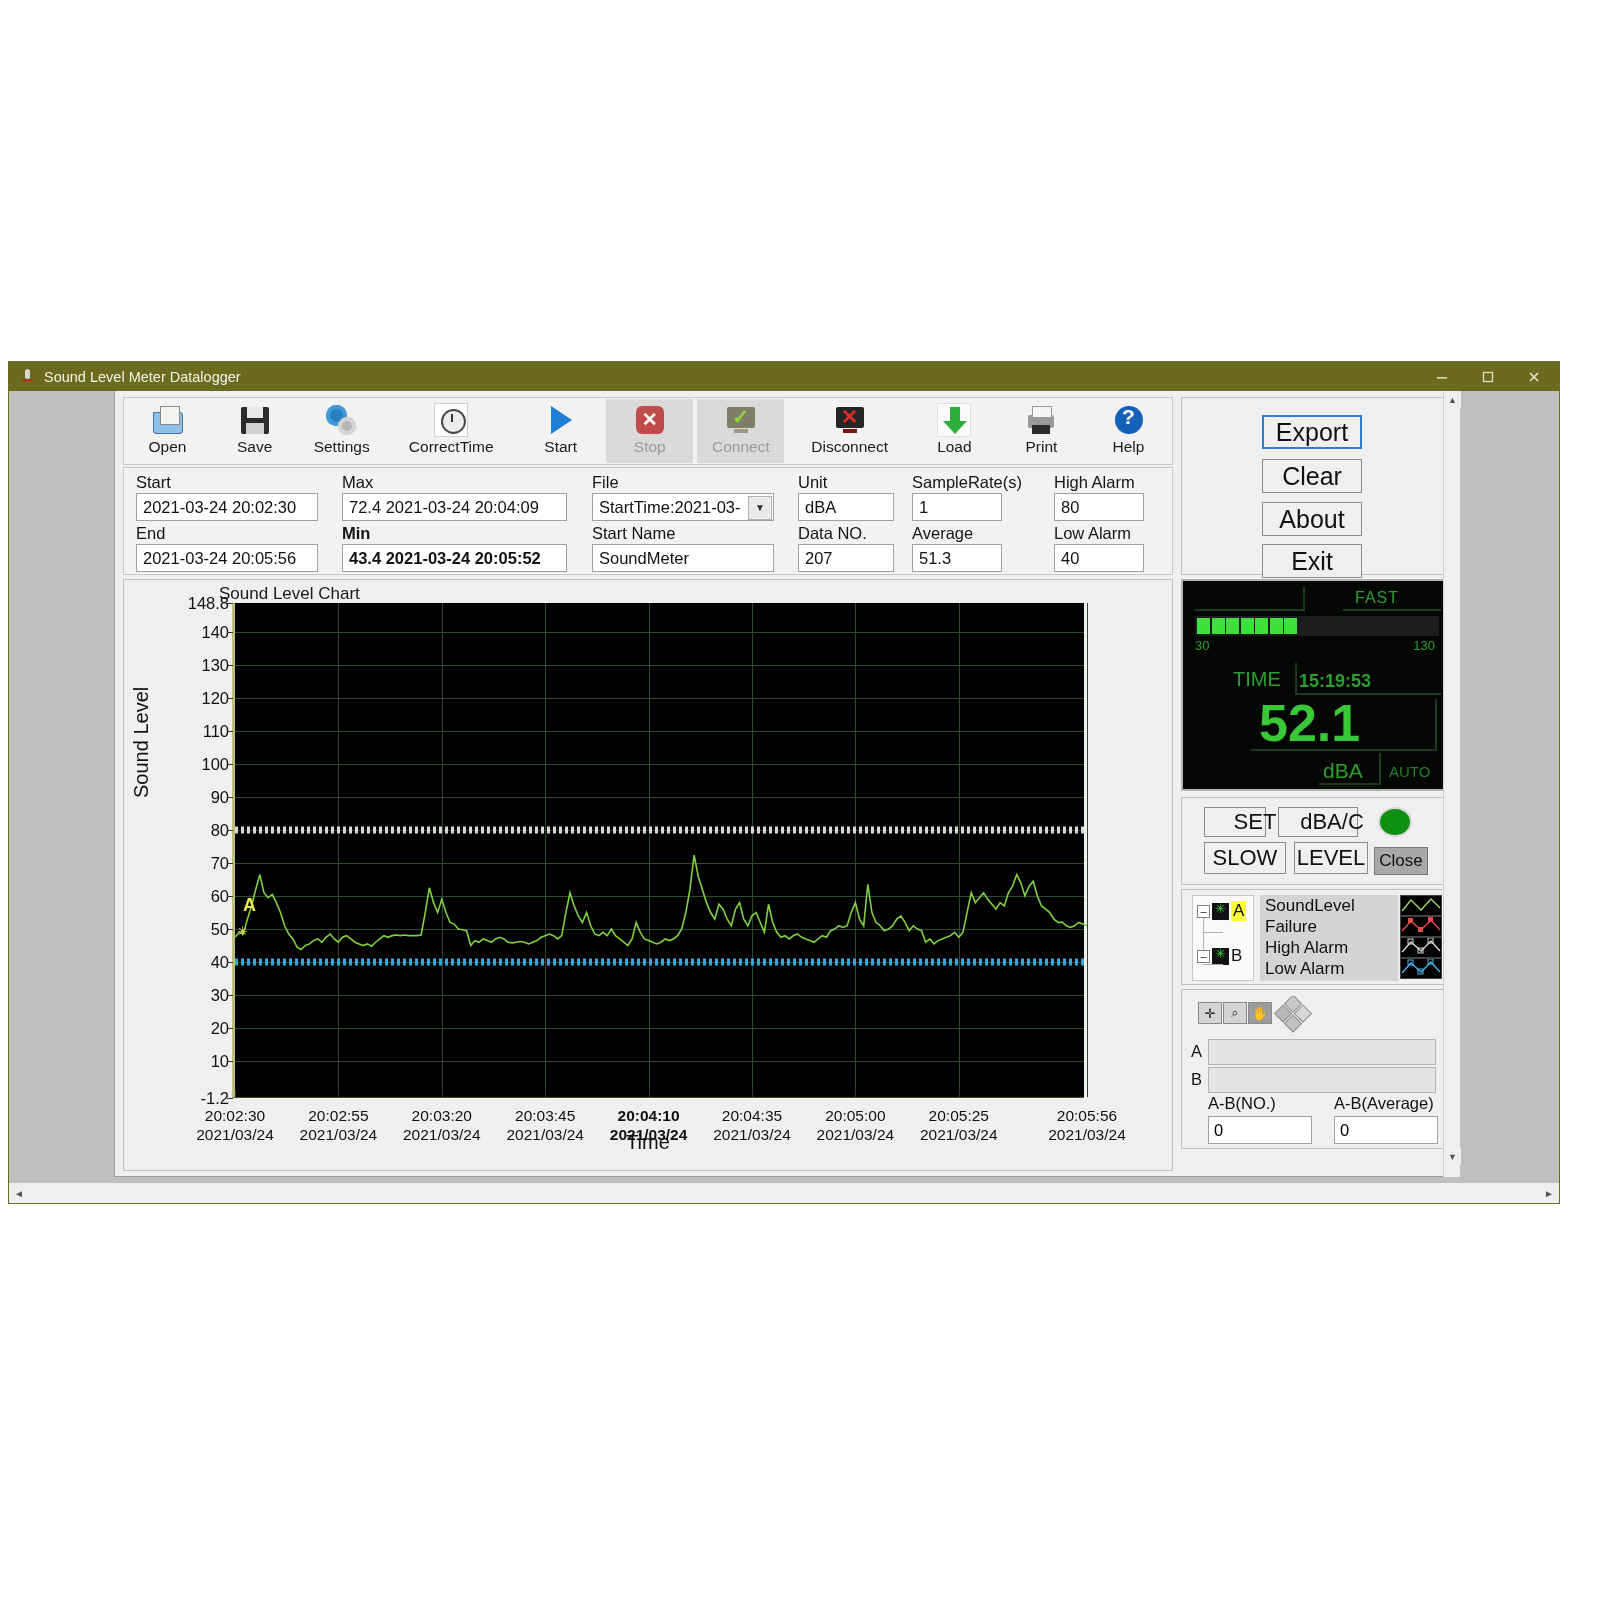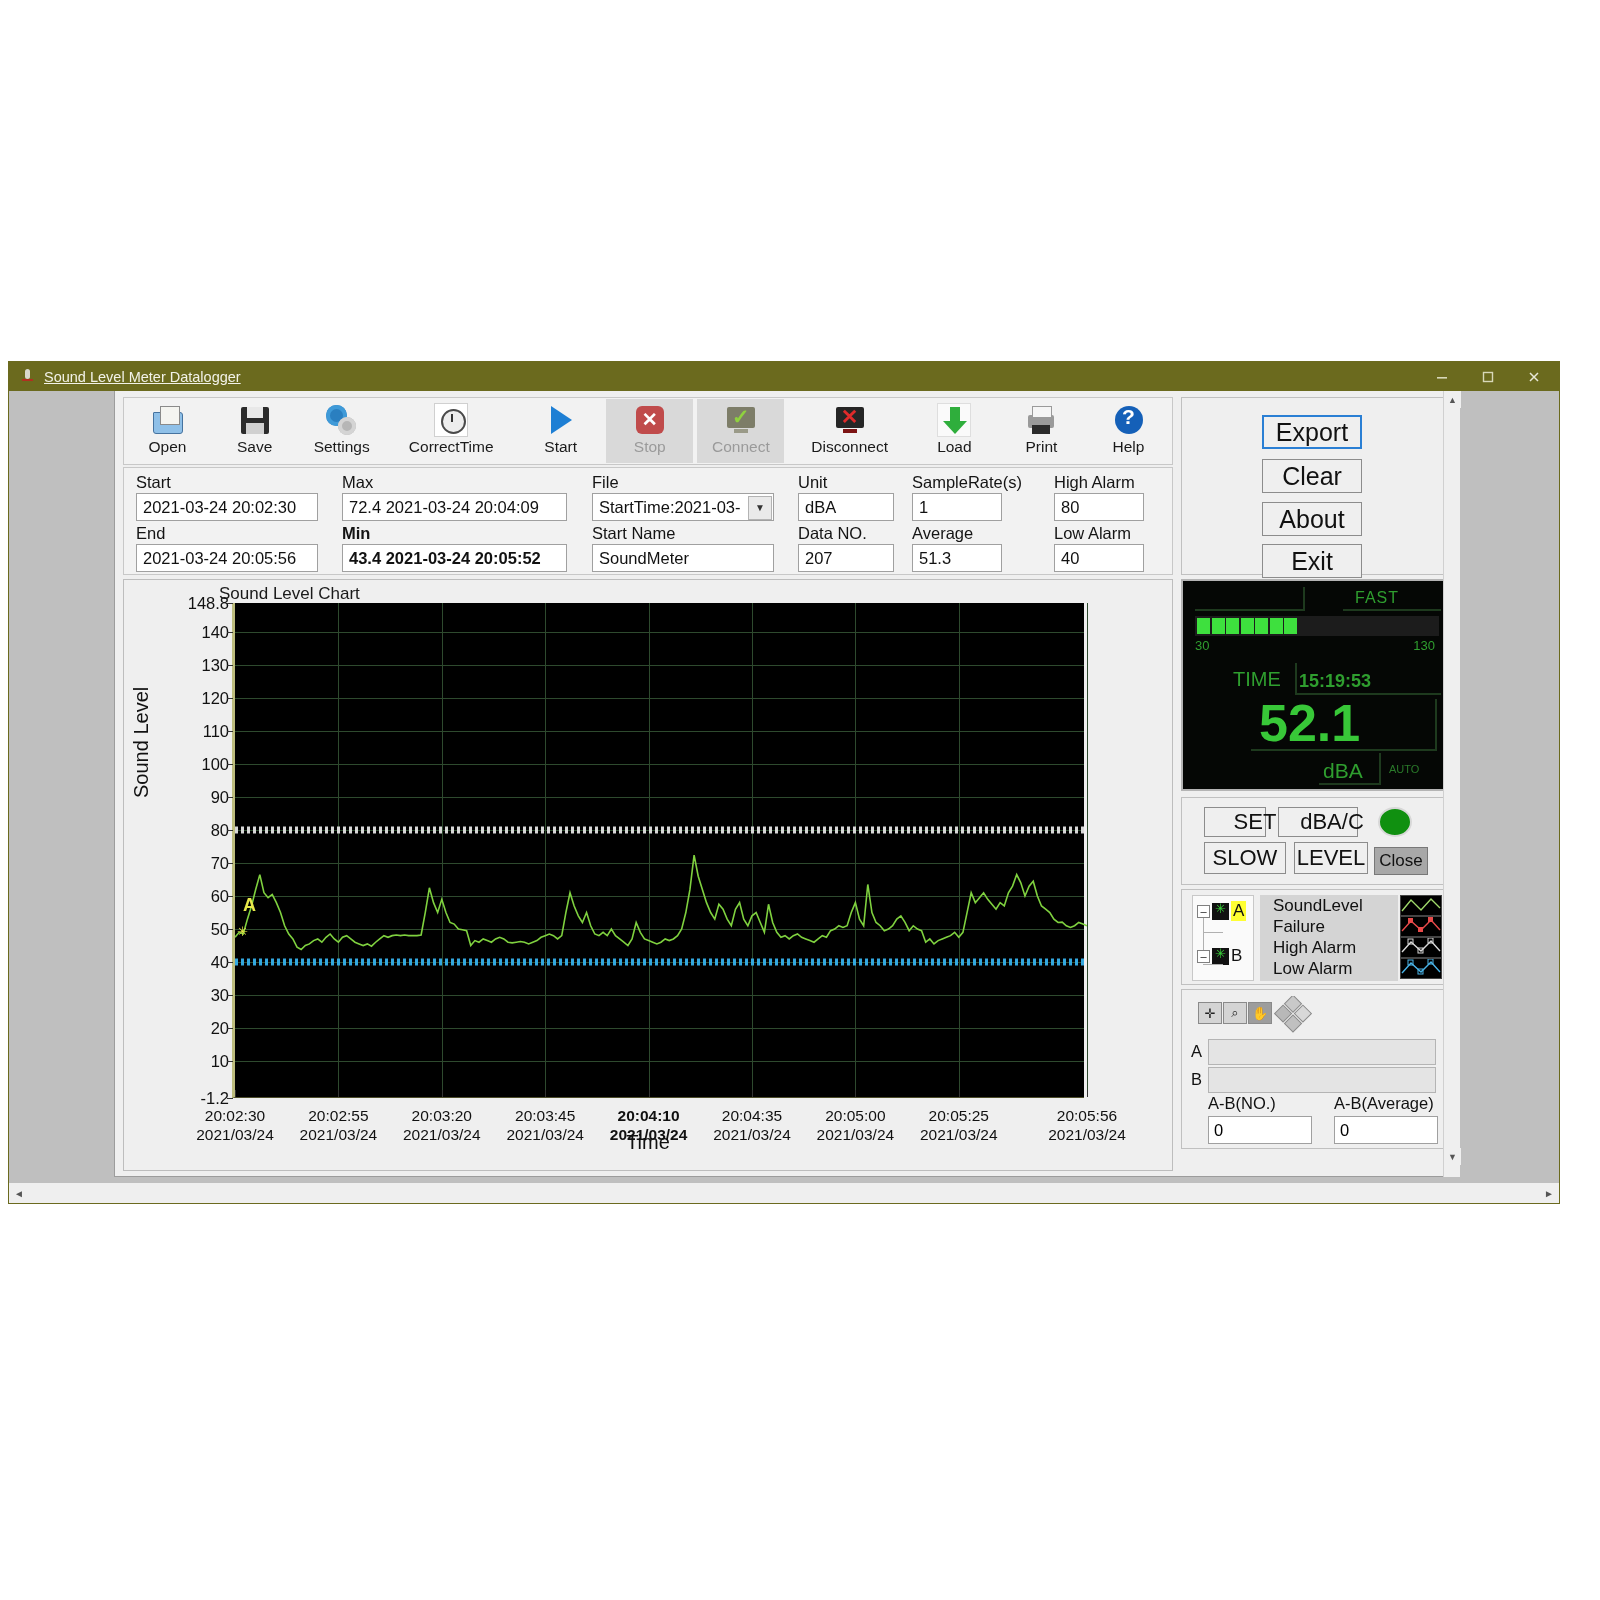--- a/index.html
+++ b/index.html
@@ -26,21 +26,21 @@
     font-size: 14.5px;
   }
   #titlebar .ttl-icon { width: 18px; height: 18px; margin-right: 7px; position: relative; flex: none; }
   #titlebar .ttl-icon:before{
     content:""; position:absolute; left:6px; top:1px; width:5px; height:10px;
     background:#d9d9cc; border-radius:3px;
   }
   #titlebar .ttl-icon:after{
     content:""; position:absolute; left:3px; top:11px; width:11px; height:2px; background:#b03020;
   }
-  #title-text { flex: 1 1 auto; white-space: nowrap; text-decoration: underline; }
+  #title-text { flex: 1 1 auto; white-space: nowrap; }
   .winbtn {
     width: 46px; height: 29px; display:flex; align-items:center; justify-content:center;
     color:#e8e8d8; font-size:15px; line-height:1;
   }
   .winbtn svg { display:block; }
 
   
   #client {
     position:absolute; left:0; top:29px; right:0; bottom:0;
     background:#bfbfbf;
@@ -177,21 +177,21 @@
     background:#efefef; border:1px solid #c0c0c0;
   }
   #tree { position:absolute; left:10px; top:5px; width:62px; height:86px; background:#fafafa; border:1px solid #c8c8c8; }
   .tnode { position:absolute; display:flex; align-items:center; }
   .tbox { width:13px; height:13px; border:1px solid #808080; background:#fff; font-size:11px; line-height:11px; text-align:center; color:#222; }
   .tglyph { width:17px; height:17px; background:#111; margin-left:2px; position:relative; }
   .tglyph:before { content:"✳"; position:absolute; left:0; top:-2px; width:17px; text-align:center; color:#3ad13a; font-size:13px; }
   .tlabel { font-size:17px; margin-left:2px; color:#111; }
   .tlabel.hl { background:#ffff33; padding:0 2px; }
   #legendlist { position:absolute; left:78px; top:5px; width:138px; height:86px; background:#d4d4d4; }
-  .legrow { font-size:17px; color:#111; padding-left:13px; height:21px; line-height:21px; white-space:nowrap; }
+  .legrow { font-size:17px; color:#111; padding-left:5px; height:21px; line-height:21px; white-space:nowrap; }
   .swatches { position:absolute; left:218px; top:5px; width:42px; }
   .sw { width:42px; height:21px; background:#000; border:1px solid #444; margin-bottom:0; position:relative; overflow:hidden; }
 
   #abbox {
     position:absolute; left:0; top:410px; width:268px; height:160px;
     background:#efefef; border:1px solid #c0c0c0;
   }
   .minitool { width:24px; height:22px; background:#d4d4d4; border:1px solid #8a8a8a; display:inline-flex; align-items:center; justify-content:center; font-size:13px; color:#222; }
   .abinput { position:absolute; height:26px; background:#e4e4e4; border:1px solid #b4b4b4; }
   .ablabel { position:absolute; font-size:16.5px; color:#111; }
@@ -495,21 +495,21 @@
                 <div class="bar-seg" style="left: 89px; background: rgb(62, 224, 62);"></div>
               </div>
             <div class="lcd-txt" style="left:12px;top:57px;font-size:13px;">30</div>
             <div class="lcd-txt" style="right:12px;top:57px;font-size:13px;">130</div>
             <div class="lcd-txt" style="left:50px;top:87px;font-size:20px;">TIME</div>
             <div class="lcd-txt" style="left:116px;top:90px;font-size:18px;font-weight:bold;">15:19:53</div>
             <div style="position:absolute;left:112px;top:82px;width:146px;height:32px;border-left:2px solid #1e3a1e;border-bottom:2px solid #1e3a1e;"></div>
             <div class="lcd-txt" style="left:76px;top:112px;font-size:52px;font-weight:bold;color:#38c838;">52.1</div>
             <div style="position:absolute;left:68px;top:118px;width:186px;height:52px;border-right:2px solid #1e3a1e;border-bottom:2px solid #1e3a1e;"></div>
             <div class="lcd-txt" style="left:140px;top:178px;font-size:21px;">dBA</div>
-            <div class="lcd-txt" style="left:206px;top:182px;font-size:11px;color:#2a7a2a;">AUTO</div>
+            <div class="lcd-txt" style="left:206px;top:182px;font-size:15px;color:#2a7a2a;">AUTO</div>
             <div style="position:absolute;left:136px;top:172px;width:62px;height:32px;border-right:2px solid #1e3a1e;border-bottom:2px solid #1e3a1e;"></div>
           </div>
 
           <div id="lcdbtns">
             <div class="lbtn" style="left:22px;top:9px;width:62px;height:30px;padding-left:40px;">SET</div>
             <div class="lbtn" style="left:96px;top:9px;width:80px;height:30px;padding-left:28px;">dBA/C</div>
             <div class="lbtn" style="left:22px;top:44px;width:82px;height:32px;">SLOW</div>
             <div class="lbtn" style="left:112px;top:44px;width:74px;height:32px;">LEVEL</div>
             <div id="greenled"></div>
             <div id="closebtn">Close</div>

